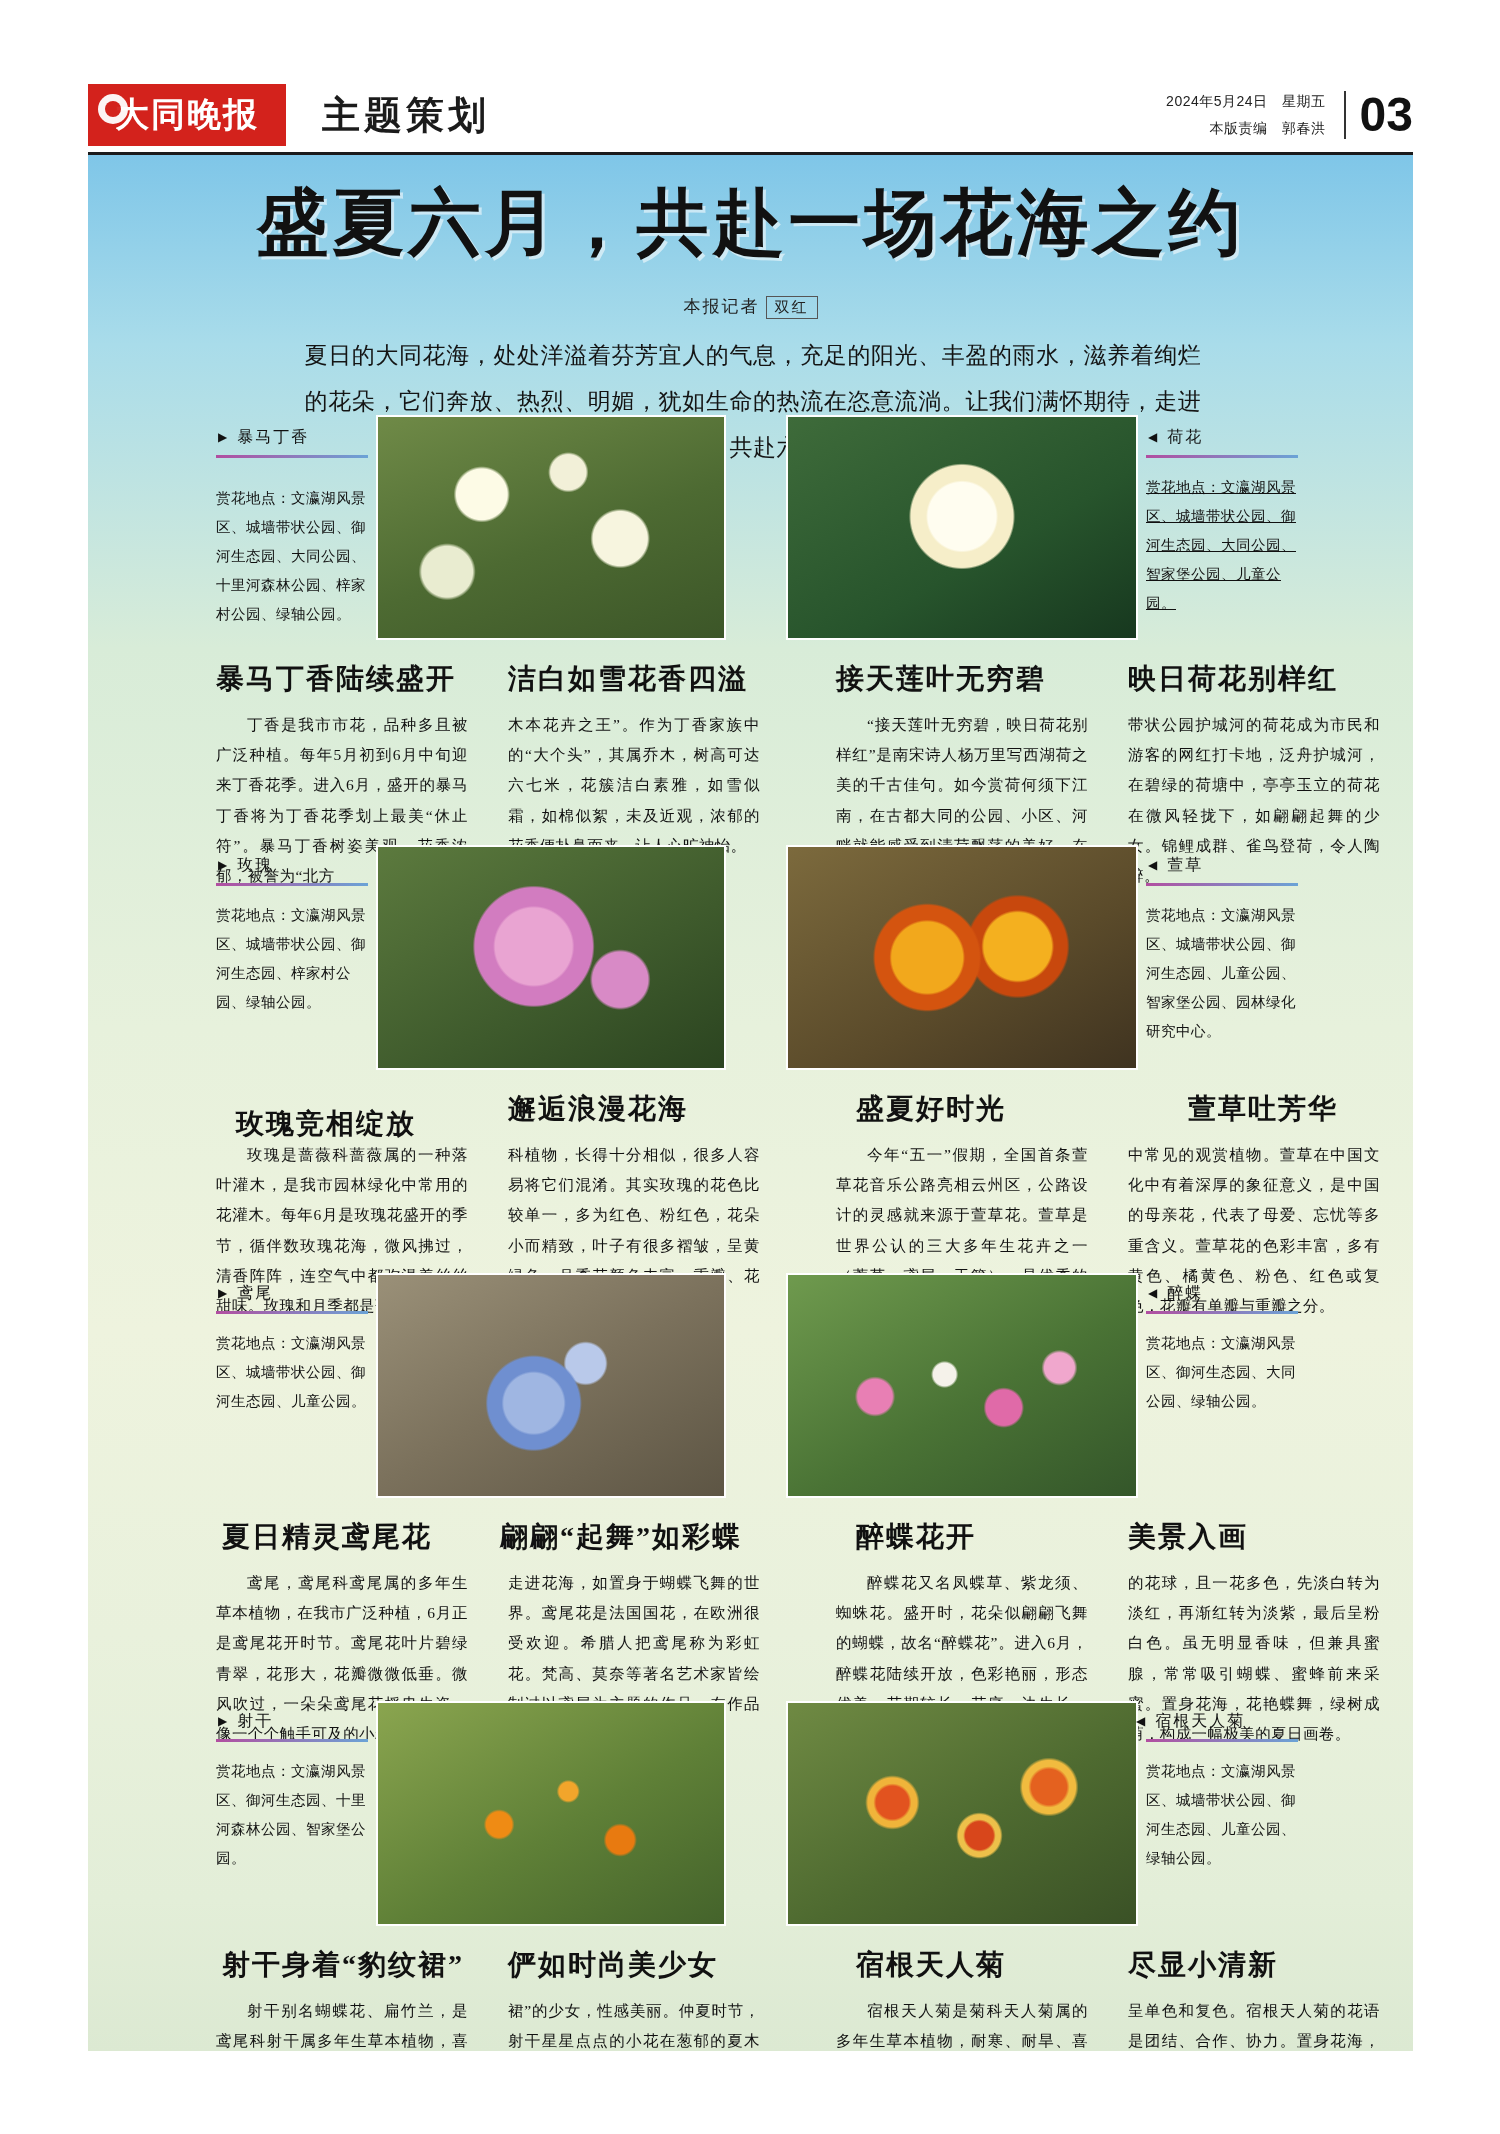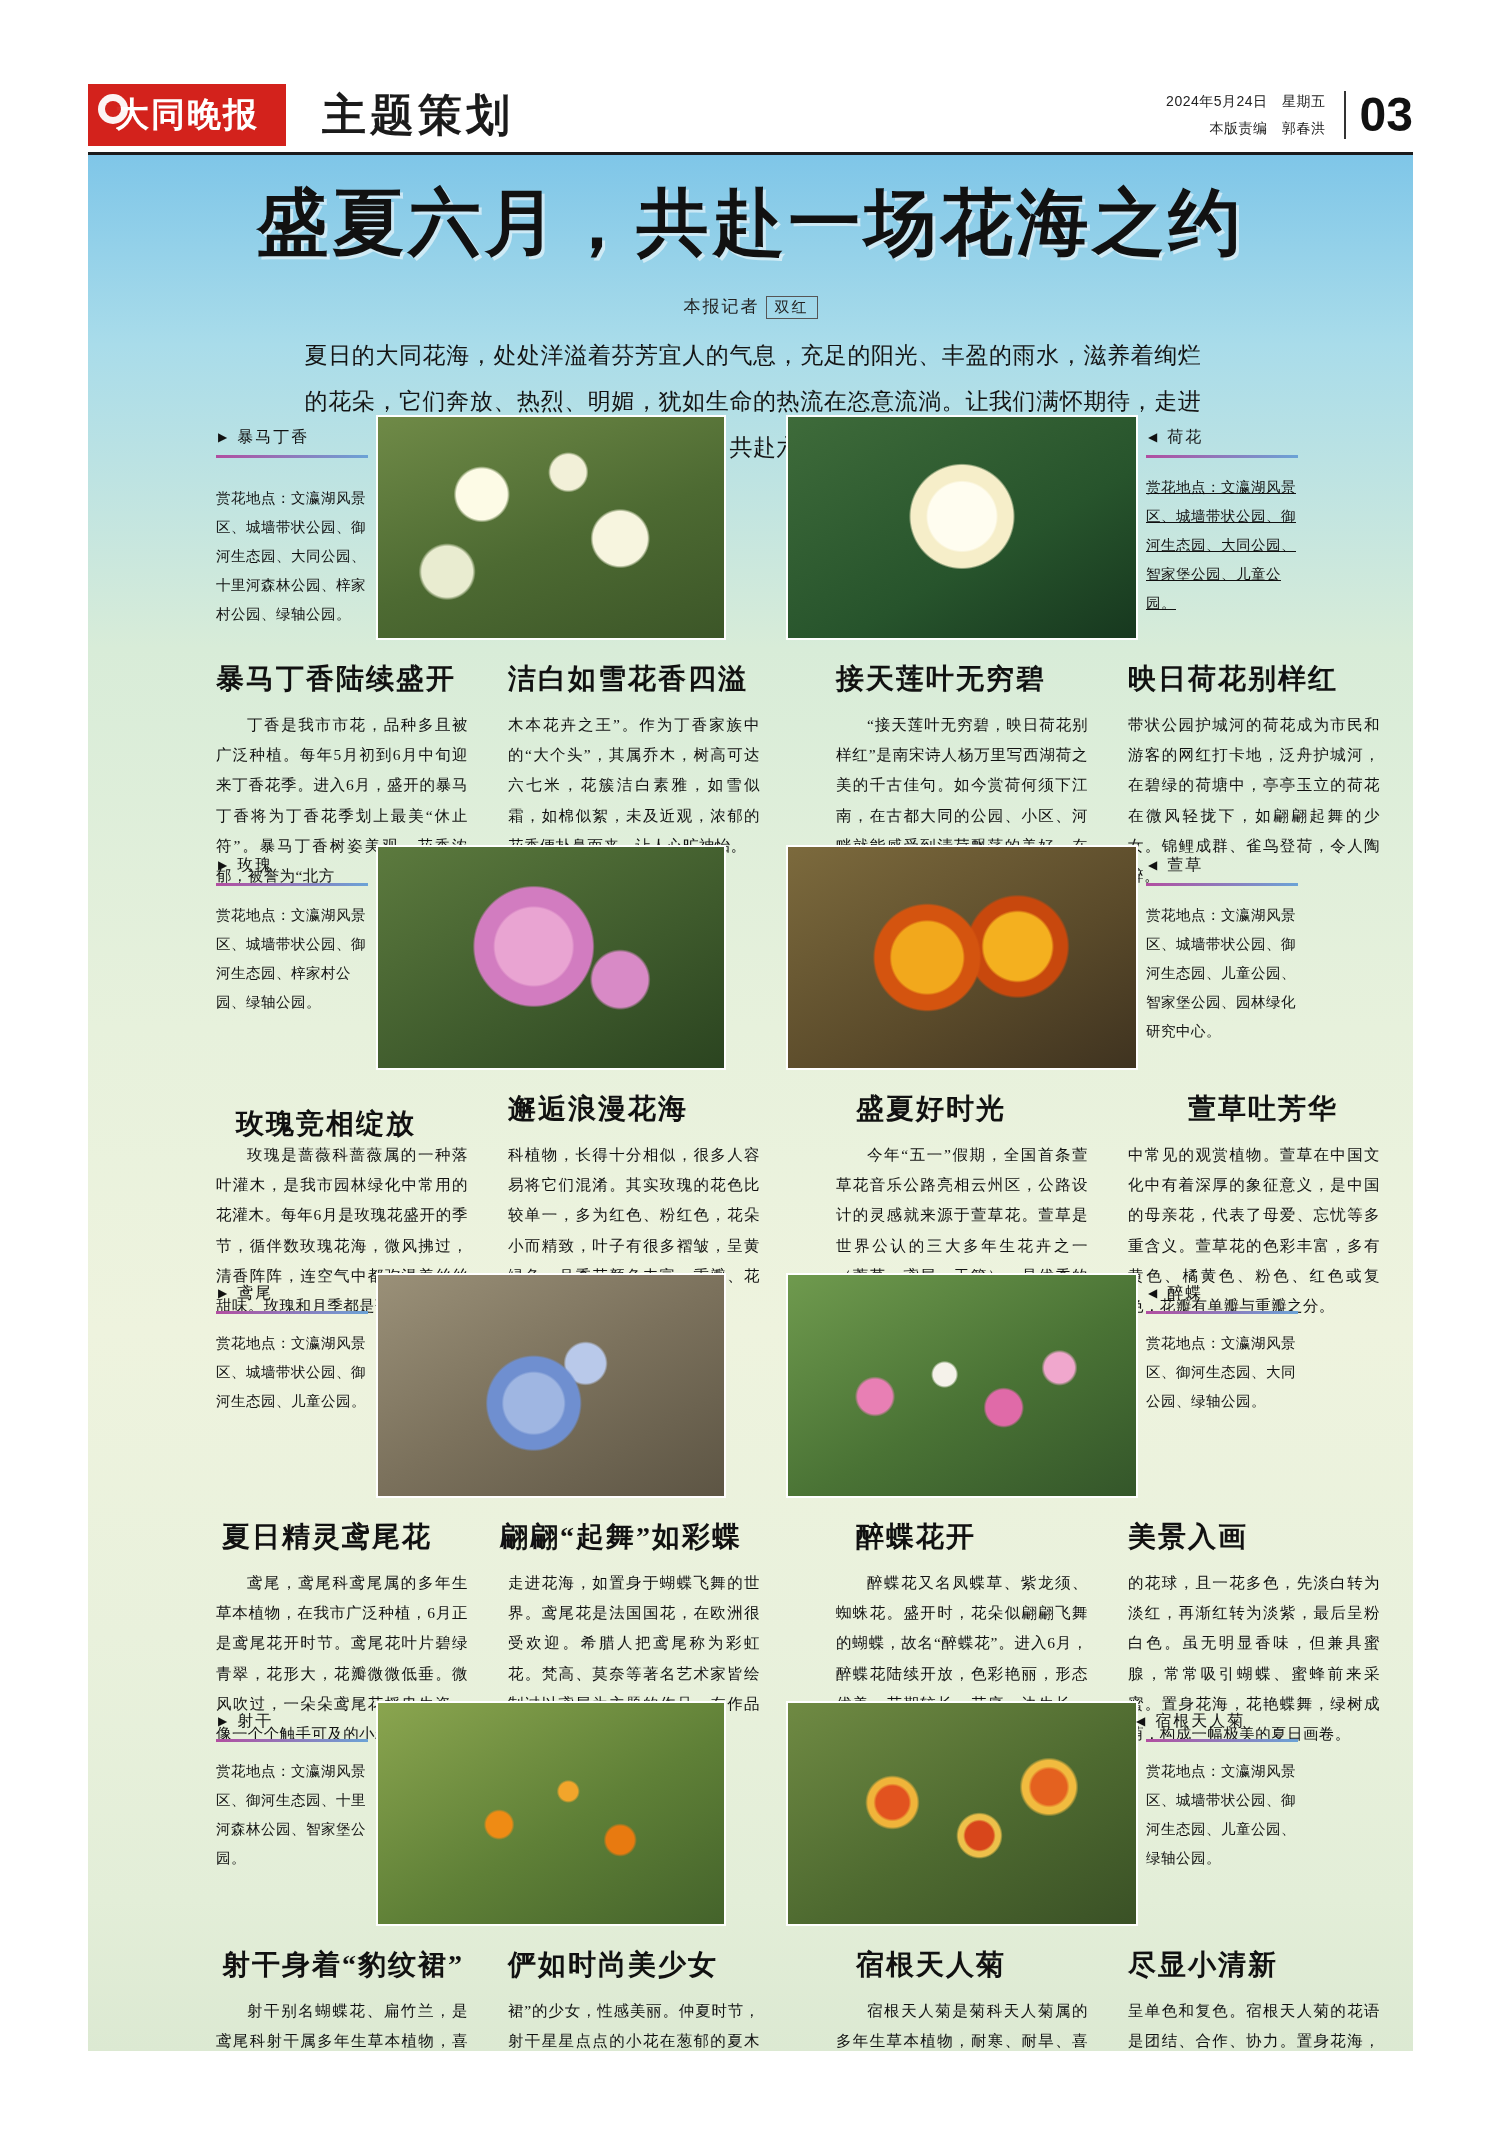--- a/index.html
+++ b/index.html
@@ -29,21 +29,21 @@
   .logo-mark{
     position:absolute;left:10px;top:10px;width:30px;height:30px;border-radius:50%;
     background:#ffffff;opacity:.95;
   }
   .logo-mark:after{
     content:"";position:absolute;left:7px;top:7px;width:16px;height:16px;border-radius:50%;
     background:#d3221c;
   }
   .section-title{
     flex:0 0 auto;padding-left:36px;display:flex;align-items:center;
-    font-family:"Liberation Serif",serif;font-weight:bold;font-size:44px;color:#1b1b1b;letter-spacing:4px;
+    font-family:"Liberation Serif",serif;font-weight:bold;font-size:38px;color:#1b1b1b;letter-spacing:4px;
   }
   .masthead-right{
     margin-left:auto;display:flex;align-items:center;gap:18px;
   }
   .mast-meta{
     text-align:right;font-size:14px;color:#222;line-height:1.9;letter-spacing:.5px;
     font-family:"Liberation Sans",sans-serif;
   }
   .page-no{
     font-family:"Liberation Sans",sans-serif;font-weight:bold;font-size:48px;color:#111;

